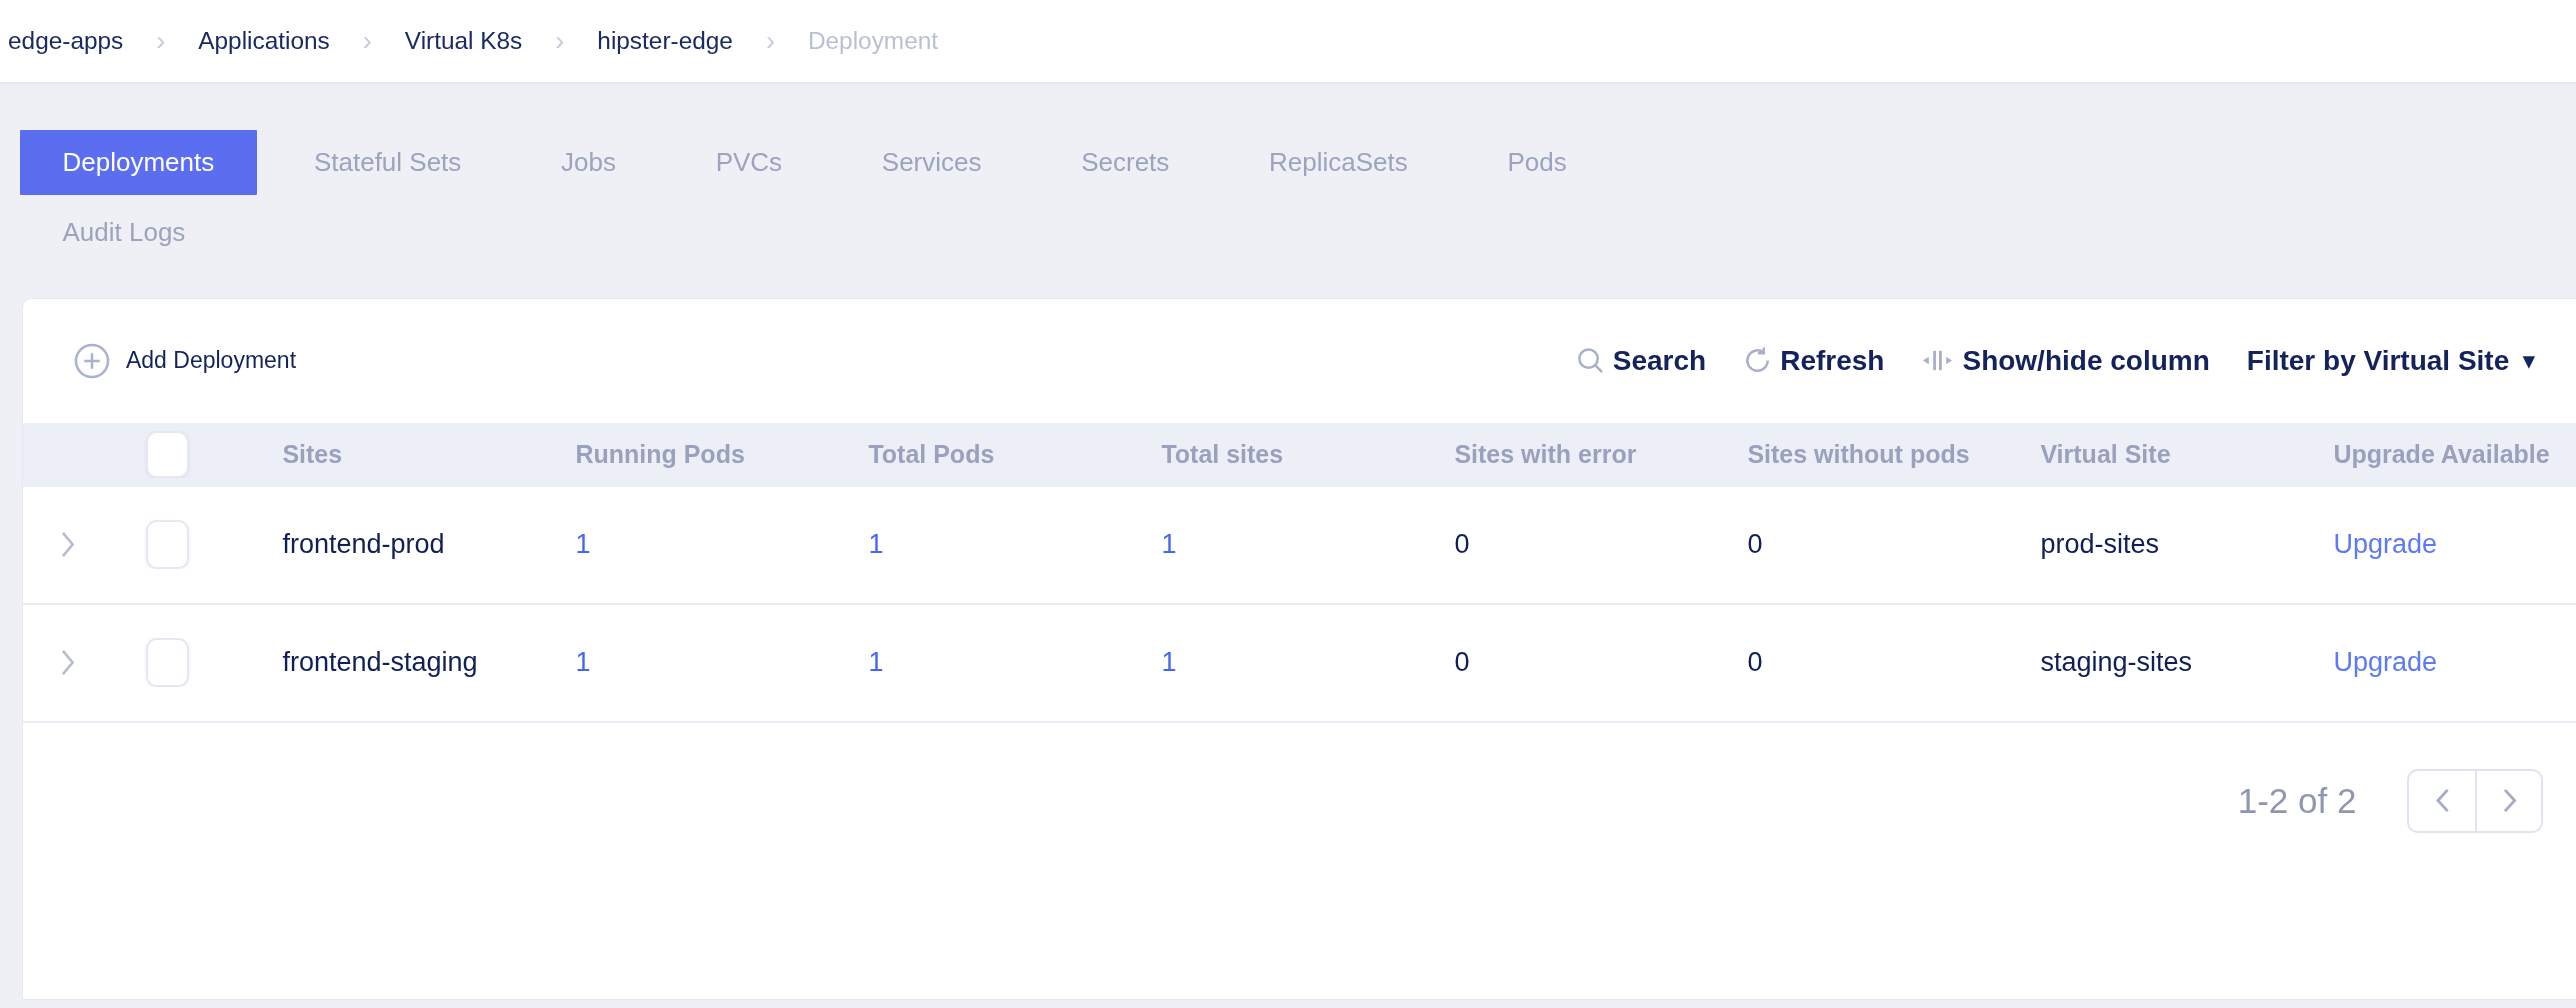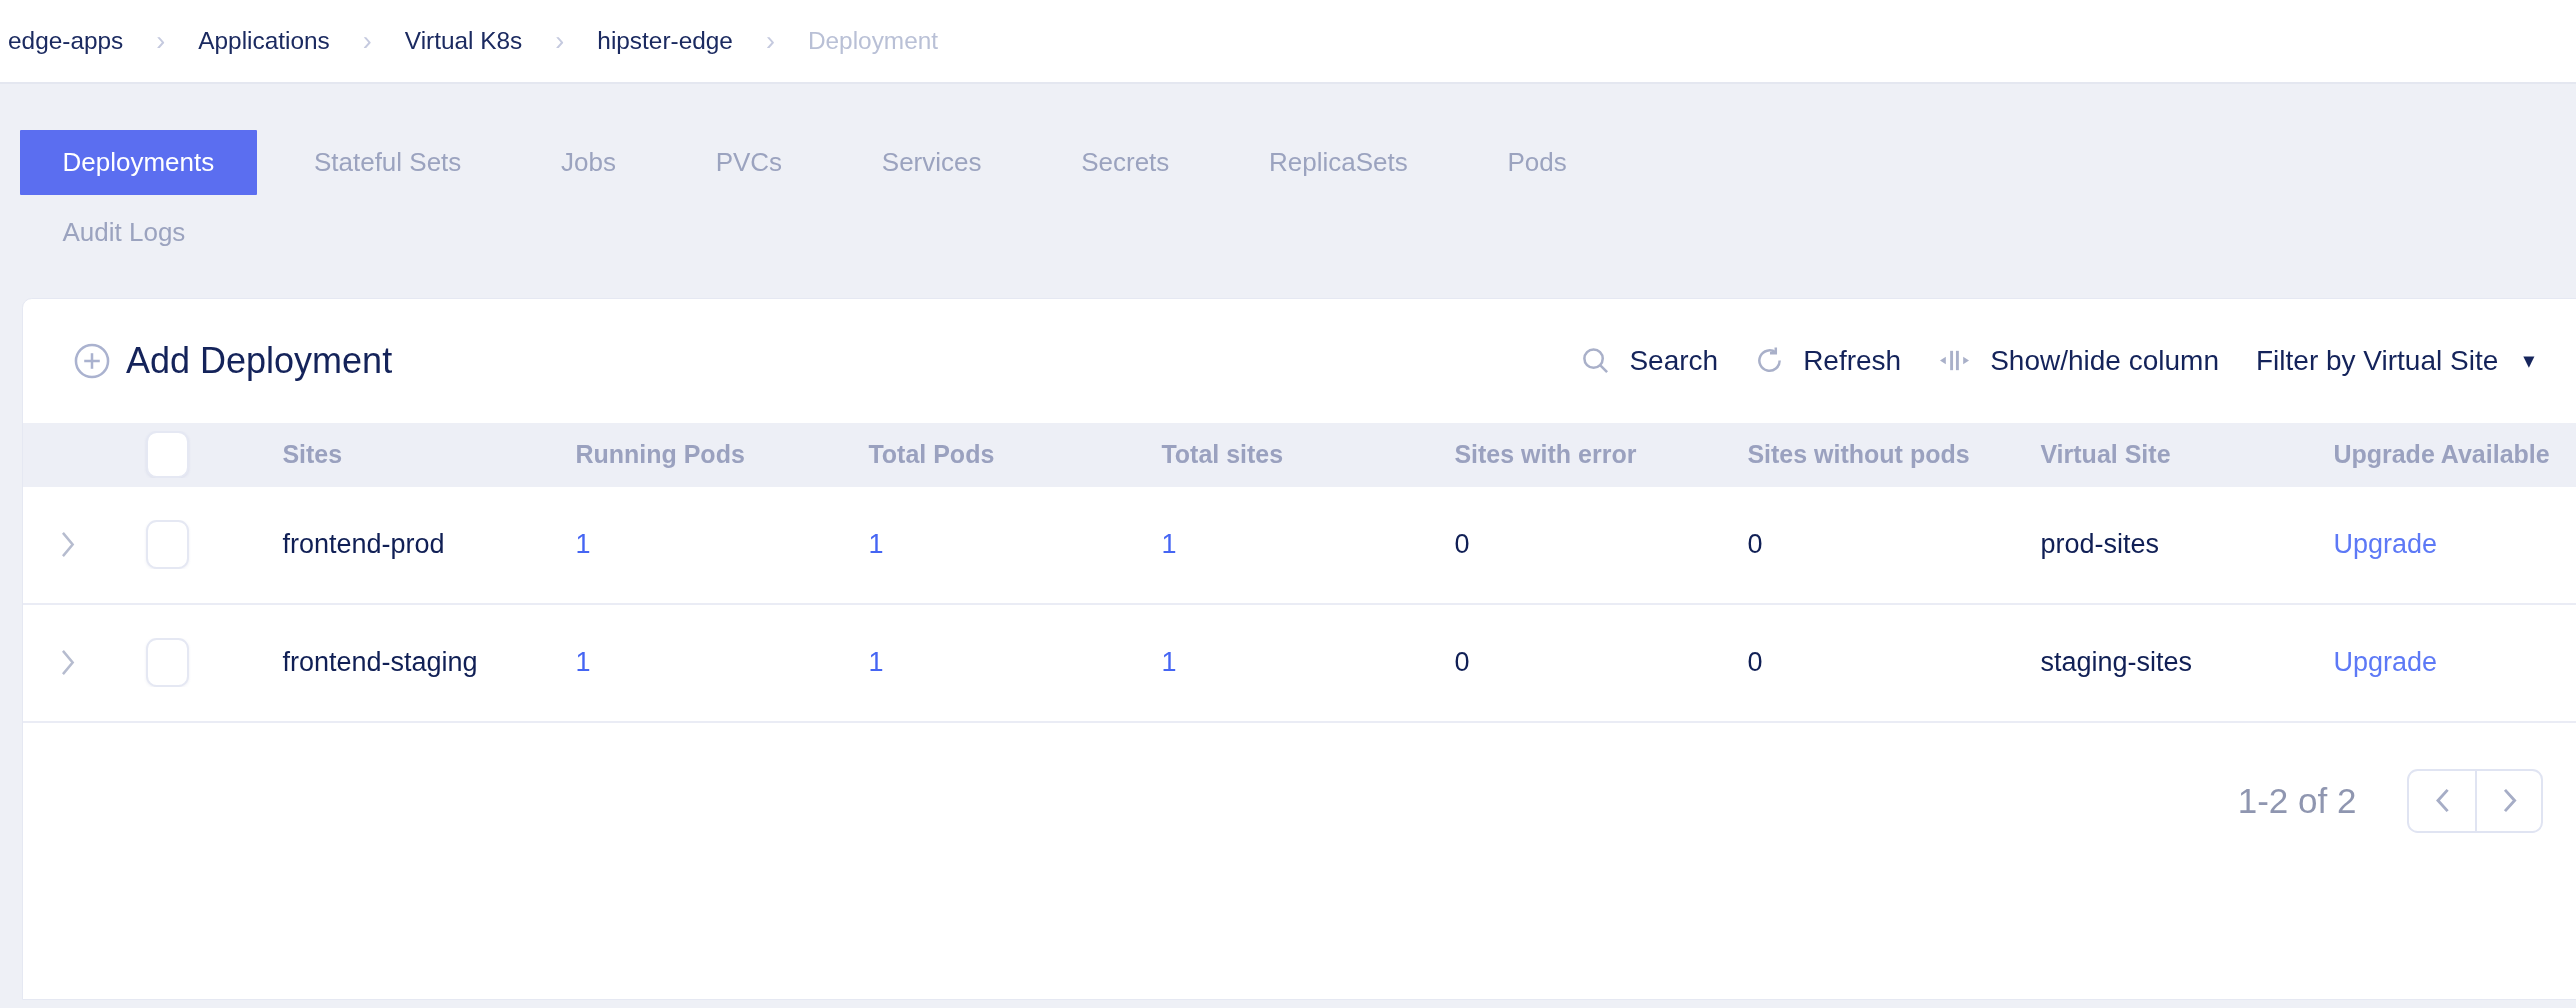--- a/index.html
+++ b/index.html
@@ -43,29 +43,29 @@
     border-radius:9.8px 0 0 0;
     min-height:702px;
   }
   .card-toolbar {
     height:124px; display:flex; align-items:center;
     padding:0 51px 0 51px;
   }
   .add-btn {
     display:flex; align-items:center; gap:15.6px;
     background:none; border:none; cursor:pointer;
-    font-family:inherit; font-size:36px; color:#14235a;
+    font-family:inherit; font-size:23px; color:#14235a;
   }
   .toolbar-right {
     margin-left:auto; display:flex; align-items:center; gap:37px;
   }
   .tool-btn {
-    display:flex; align-items:center; gap:19px;
+    display:flex; align-items:center; gap:8px;
     background:none; border:none; cursor:pointer;
-    font-family:inherit; font-size:28px; color:#14235a;
+    font-family:inherit; font-size:28px; color:#14235a;font-weight:bold;
   }
   .caret { color:#16255c; font-size:22.4px; margin-left:5.9px; }
 
   
   .thead, .trow {
     display:grid;
     grid-template-columns:88px 112px 293px 293px 293px 293px 293px 293px 293px 312px;
     align-items:center;
   }
   .thead {

